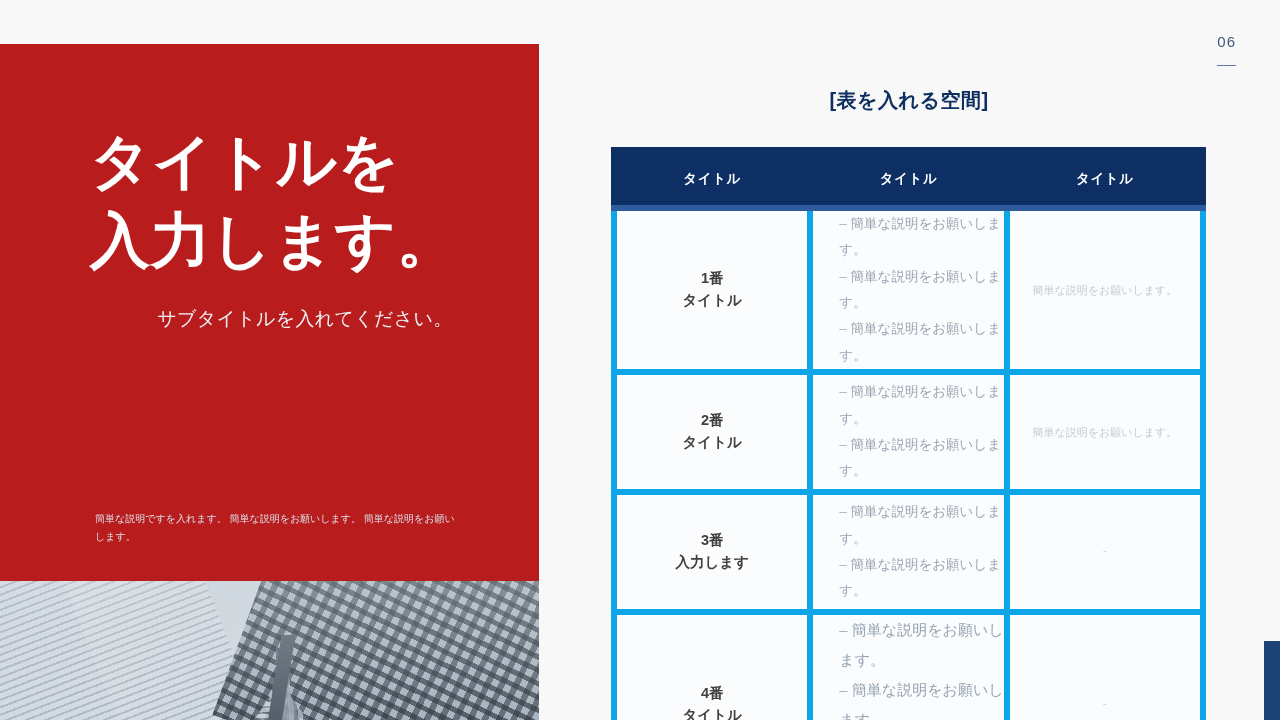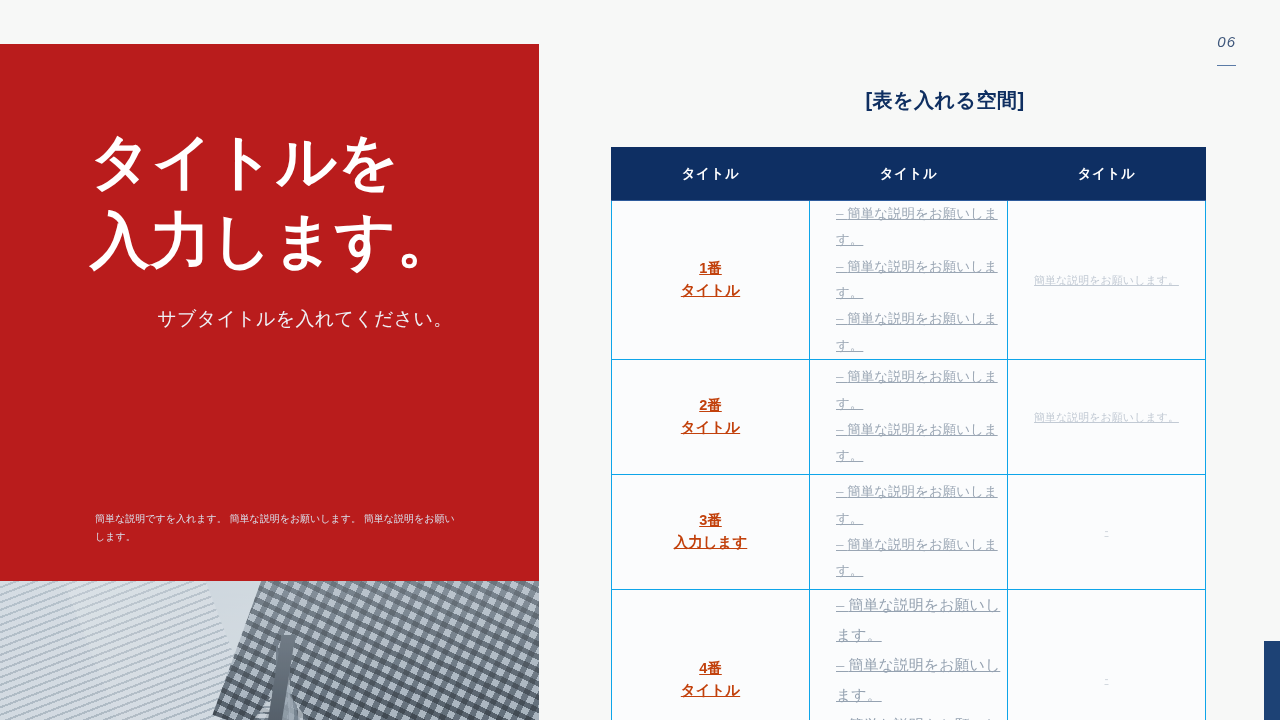--- a/index.html
+++ b/index.html
@@ -201,25 +201,24 @@
   #page-number {
     position: absolute;
     right: 44px;
     top: 33px;
     text-align: center;
     color: #40587c;
     font-size: 15px;
     letter-spacing: 1px;
     padding-bottom: 15px;
     border-bottom: 1.5px solid #5b7ba6;
-    font-style: italic;
   }
   #section-heading {
     position: absolute;
-    left: 648px;
+    left: 612px;
     top: 87px;
     width: 594px;
     text-align: center;
     margin: 0;
     color: #0f2f61;
     font-size: 20px;
     font-weight: 700;
     letter-spacing: 0.5px;
   }
 
@@ -227,45 +226,44 @@
   #data-table {
     position: absolute;
     left: 611px;
     top: 147px;
     width: 595px;
     border-collapse: collapse;
     table-layout: fixed;
   }
   #data-table th,
   #data-table td {
-    border: 1px solid #0ea5e9;
+    border: 6px solid #0ea5e9;
     vertical-align: middle;
   }
   #data-table thead th {
     background: #0e2f63;
     color: #ffffff;
     font-size: 13.5px;
     font-weight: 700;
     height: 50px;
     letter-spacing: 0.6px;
     border-color: #0e2f63;
     border-bottom-color: #2e5b9c;
   }
   #data-table thead th + th {
     border-left: 1.5px solid #8fb0d8;
   }
   #data-table tbody td {
     background: #fbfcfd;
     height: 112px;
-    text-decoration: underline;
   }
   .col-label {
     width: 108px;
     text-align: center;
-    color: #c2410c;
+    color: #404040;
     font-size: 14.5px;
     font-weight: 700;
     line-height: 1.5;
     white-space: pre-line;
   }
   .col-detail {
     width: 357px;
     padding: 0 0 0 26px;
     color: #9aa6b4;
     font-size: 13.5px;

